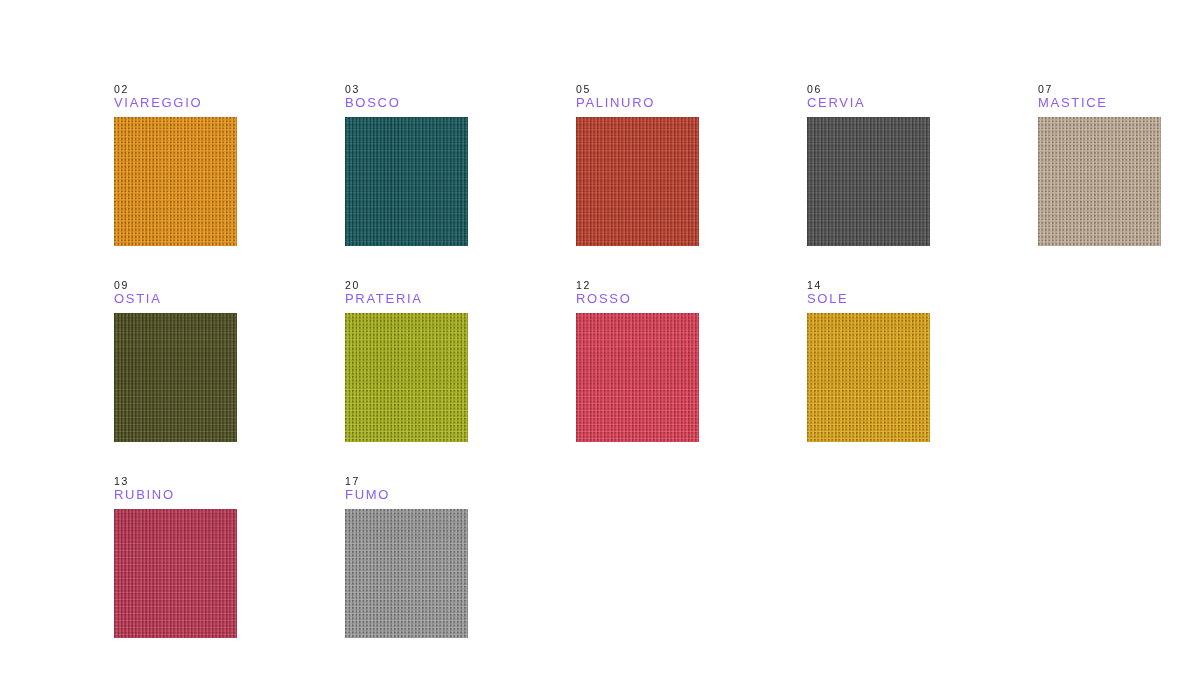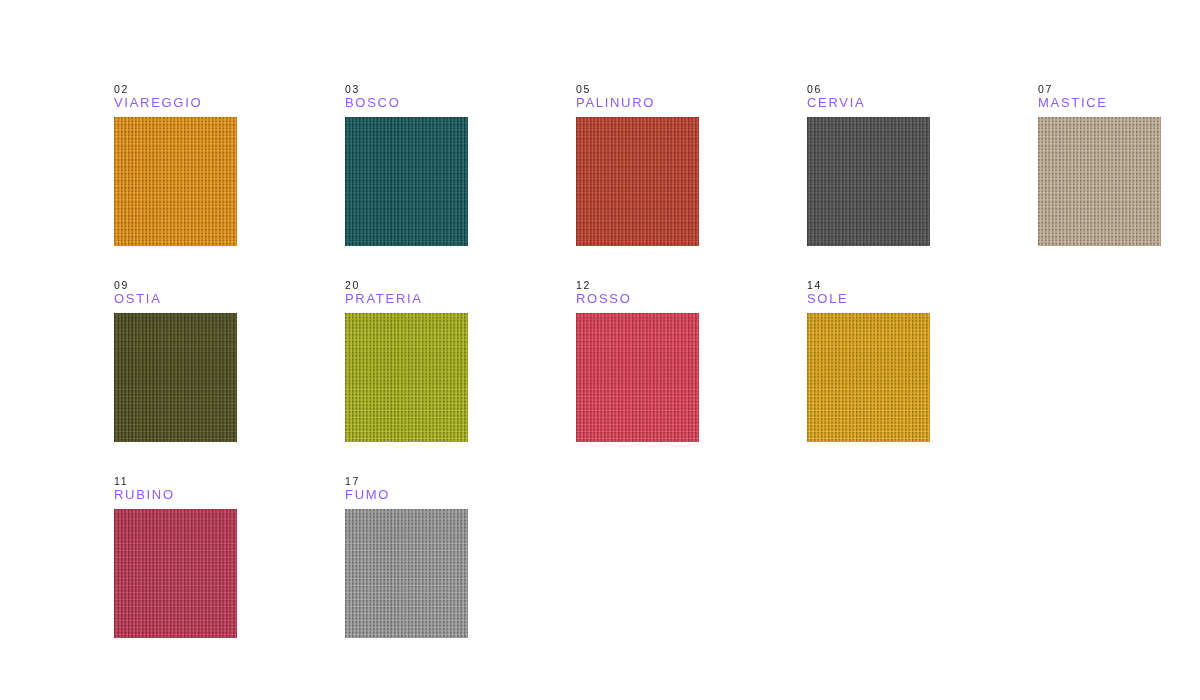--- a/index.html
+++ b/index.html
@@ -136,21 +136,21 @@
         <div class="swatch-chip" style="background-color: rgb(225, 59, 82);"></div>
       </div>
       <div class="swatch-cell">
         <div class="swatch-code">14</div>
         <div class="swatch-name">SOLE</div>
         <div class="swatch-chip" style="background-color: rgb(224, 165, 17);"></div>
       </div>
     </div>
   <div class="swatch-row" id="row-2">
       <div class="swatch-cell">
-        <div class="swatch-code">11</div>
+        <div class="swatch-code">13</div>
         <div class="swatch-name">RUBINO</div>
         <div class="swatch-chip" style="background-color: rgb(190, 50, 79);"></div>
       </div>
       <div class="swatch-cell">
         <div class="swatch-code">17</div>
         <div class="swatch-name">FUMO</div>
         <div class="swatch-chip" style="background-color: rgb(154, 154, 154);"></div>
       </div>
     </div>
 </div>

